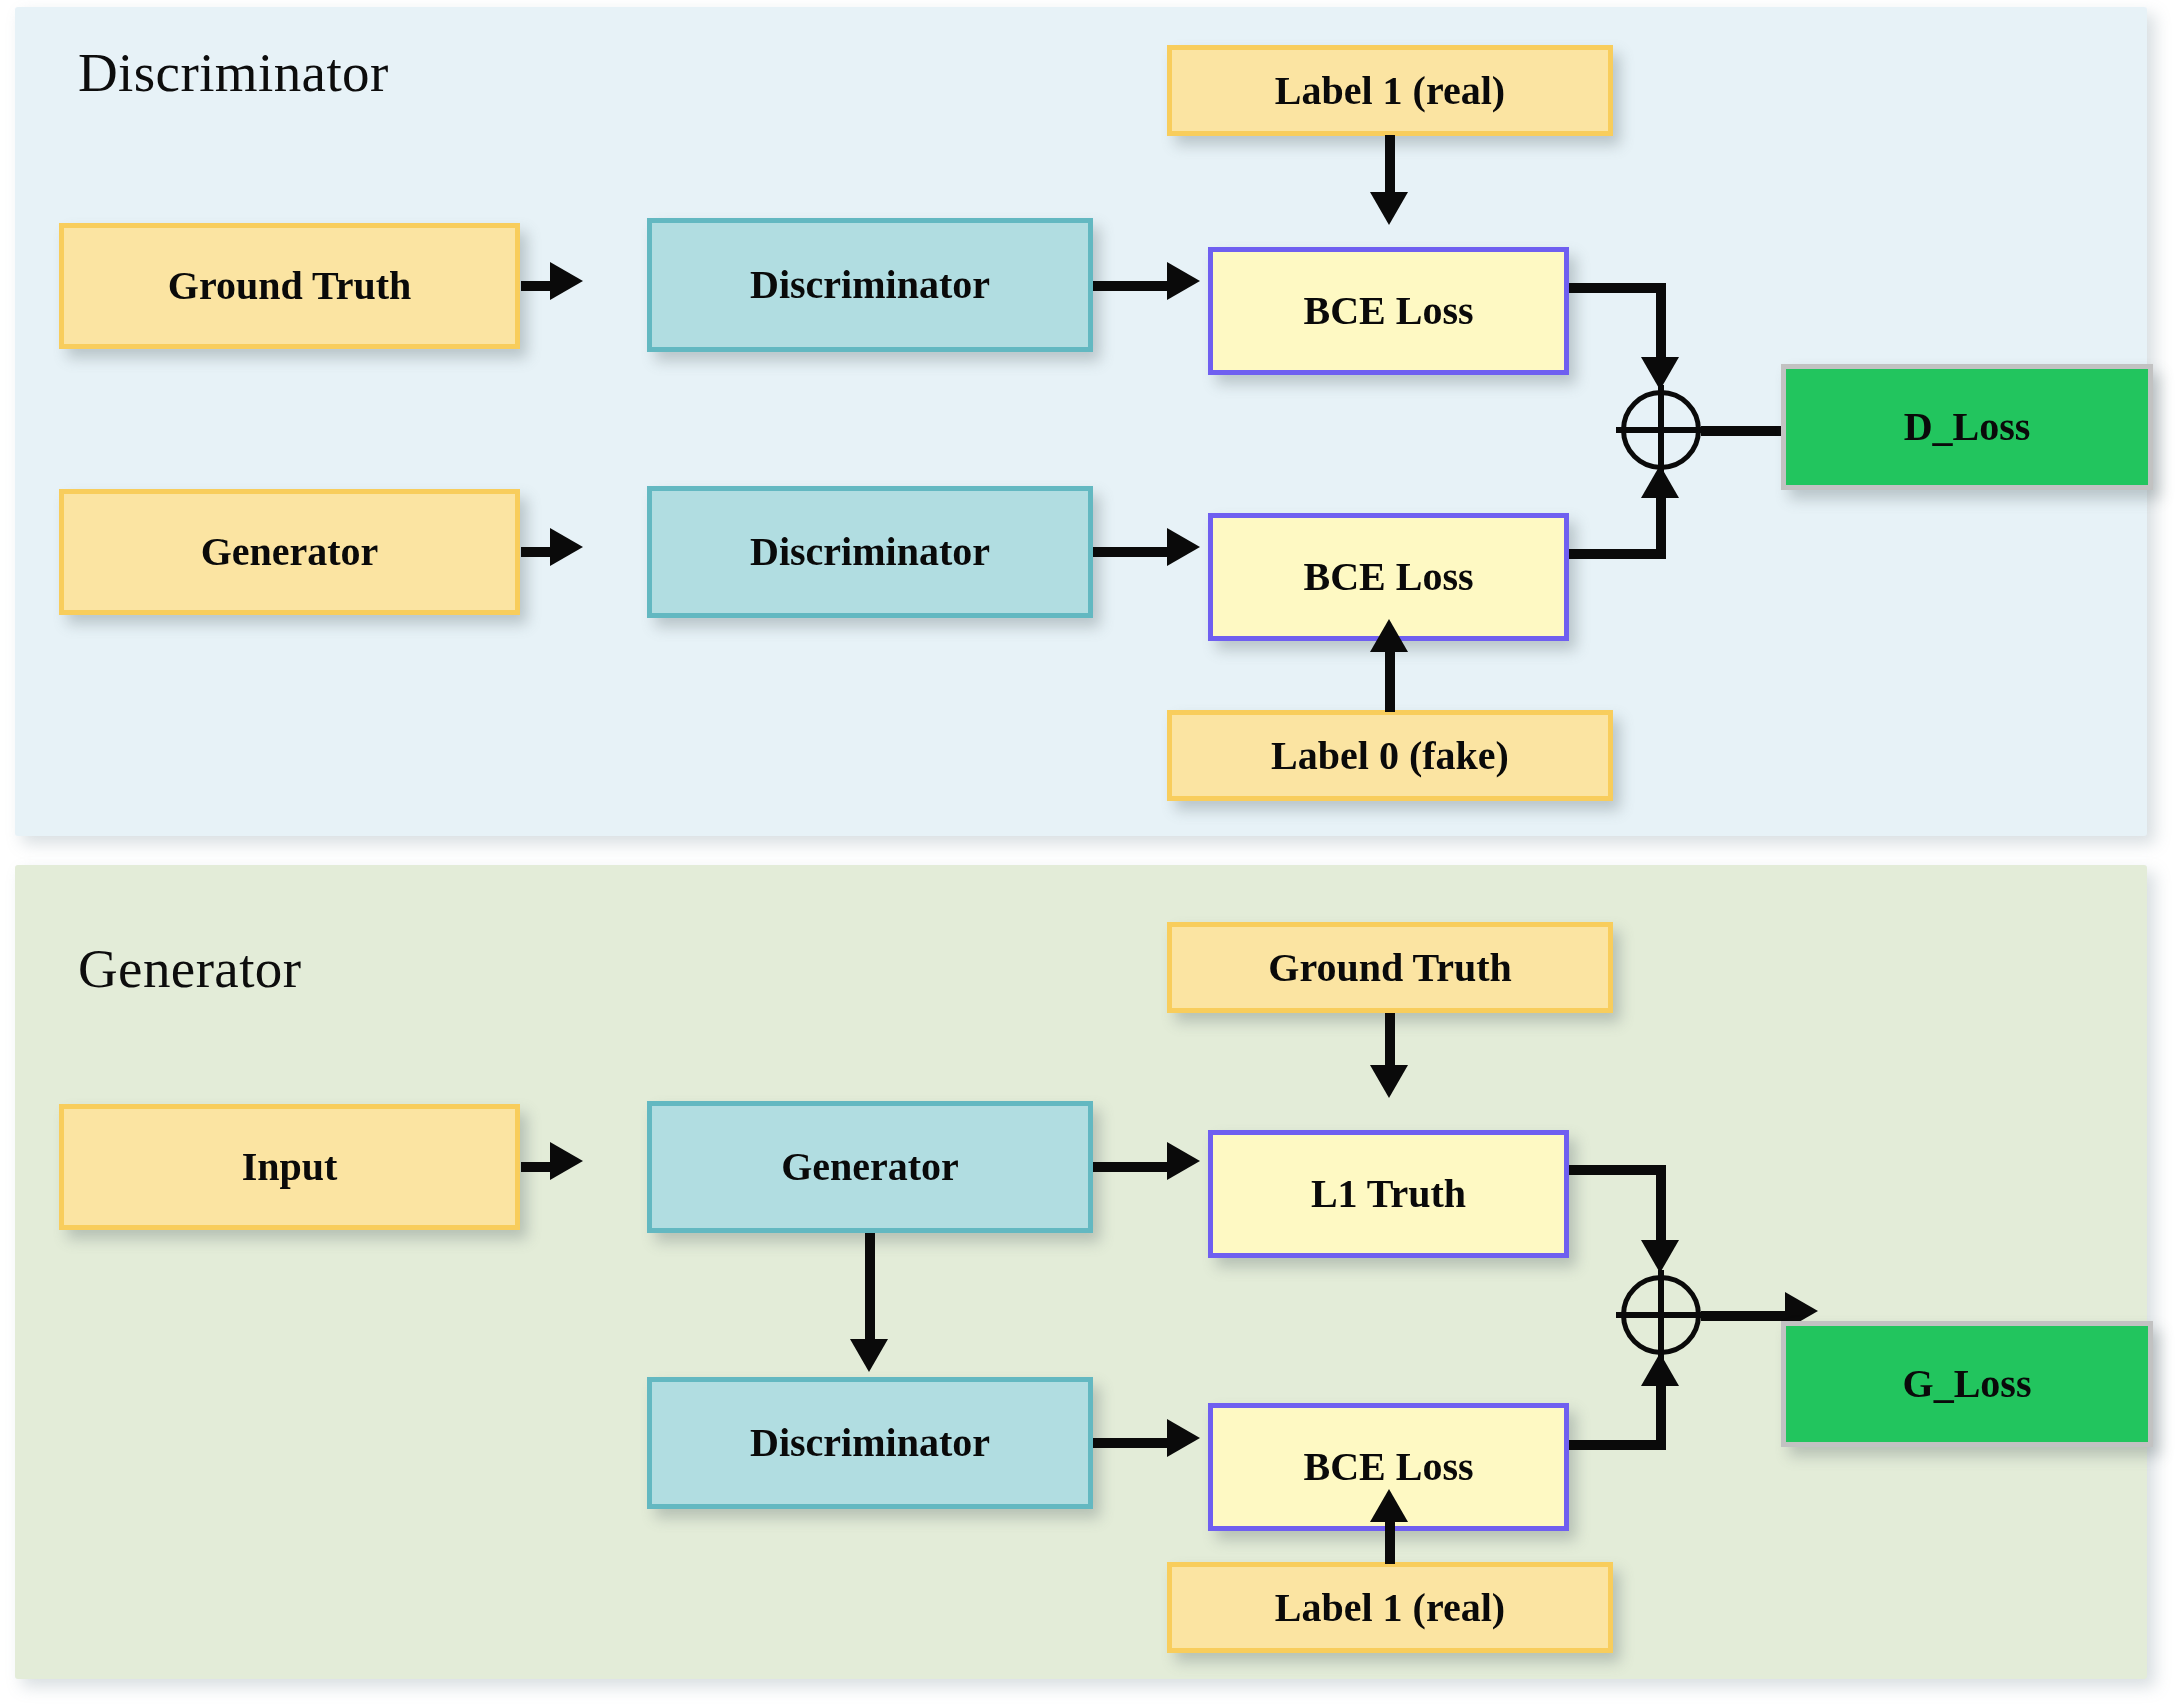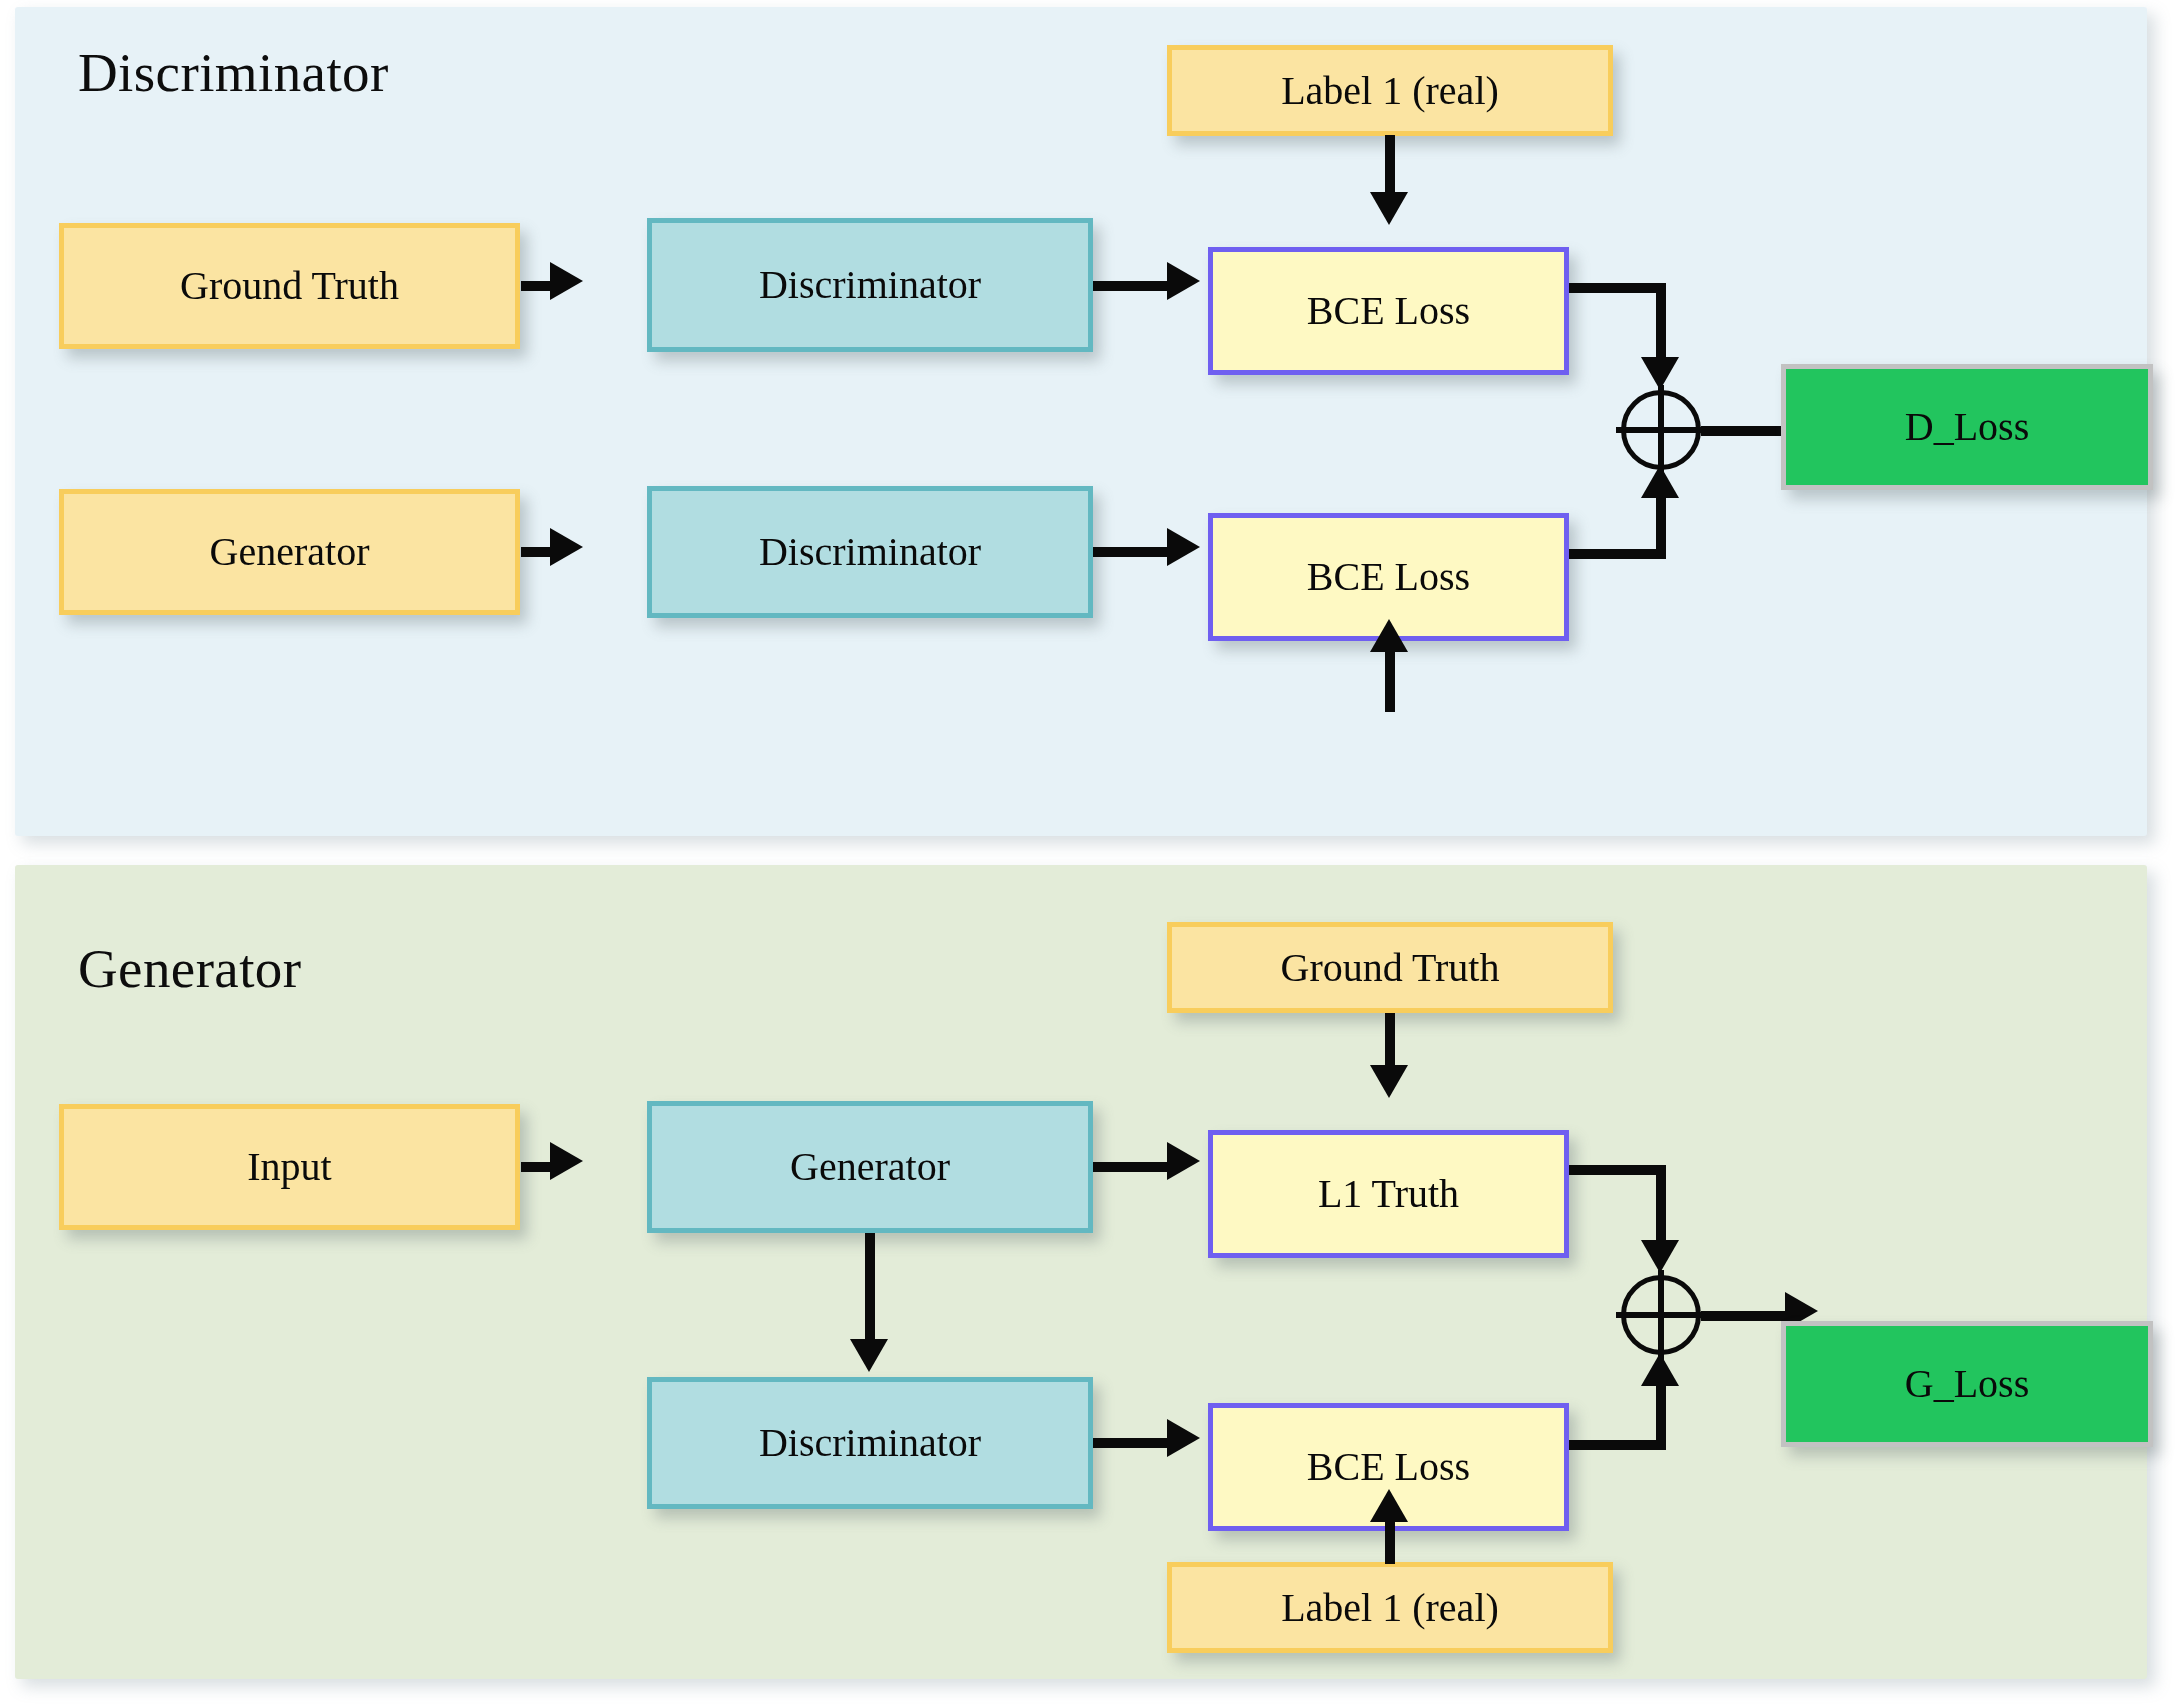--- a/index.html
+++ b/index.html
@@ -59,20 +59,21 @@
     box-sizing: border-box;
     display: flex;
     align-items: center;
     justify-content: center;
     text-align: center;
     font-size: 40px;
     line-height: 1.05;
     color: #0a0a0a;
     white-space: nowrap;
     border-style: solid;
+    font-weight: bold;
   }
 
   .node.yellow {
     background: #fbe4a2;
     border-width: 5.2px;
     border-color: #f8cd5c;
     box-shadow: 8.2px 9px 13.4px rgba(90,105,110,0.33);
   }
   .node.teal {
     background: #b1dde1;
@@ -183,20 +184,21 @@
   <div class="line-h" style="left:521px; top:547px; width:37px;"></div>
   <div class="arrow-r" style="left:550px; top:528px;"></div>
 
   <div class="node teal" style="left:647px; top:486px; width:446px; height:132px;">Discriminator</div>
 
   <div class="line-h" style="left:1093px; top:547px; width:82px;"></div>
   <div class="arrow-r" style="left:1167px; top:528px;"></div>
 
   <div class="node purple" style="left:1208px; top:489px; width:361px; height:128px;">BCE Loss</div>
 
+  <div class="node yellow" style="left:1167px; top:710px; width:446px; height:91px;">Label 0 (fake)</div>
 
   <div class="line-v" style="left:1385px; top:651px; height:61px;"></div>
   <div class="arrow-u" style="left:1370px; top:619px;"></div>
 
   <div class="line-h" style="left:1569px; top:283px; width:97px;"></div>
   <div class="line-v" style="left:1656px; top:283px; height:80px;"></div>
   <div class="arrow-d" style="left:1641px; top:357px;"></div>
 
   <div class="line-h" style="left:1569px; top:549px; width:97px;"></div>
   <div class="line-v" style="left:1656px; top:497px; height:61px;"></div>

